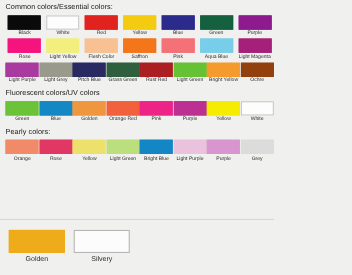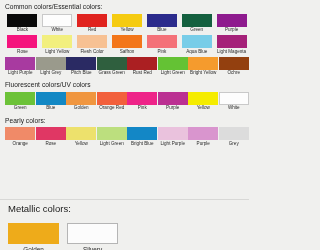--- a/index.html
+++ b/index.html
@@ -263,21 +263,20 @@
           <div class="swatch-label">Purple</div>
         </div>
         <div class="swatch-cell">
           <div class="swatch" style="background: rgb(220, 220, 220); border: 1px solid rgb(220, 220, 220);"></div>
           <div class="swatch-label">Grey</div>
         </div>
       </div>
     </div>
     <div class="metallic-section">
       <div class="divider"></div>
-      <div class="metallic-title">Metallic colors:</div>
       <div class="metallic-row">
         <div class="metallic-cell">
           <div class="metallic-swatch" style="background: rgb(238, 171, 26); border: 1px solid rgb(238, 171, 26);"></div>
           <div class="metallic-label">Golden</div>
         </div>
         <div class="metallic-cell">
           <div class="metallic-swatch" style="background: rgb(252, 252, 252); border: 1px solid rgb(181, 181, 181);"></div>
           <div class="metallic-label">Silvery</div>
         </div>
       </div>

